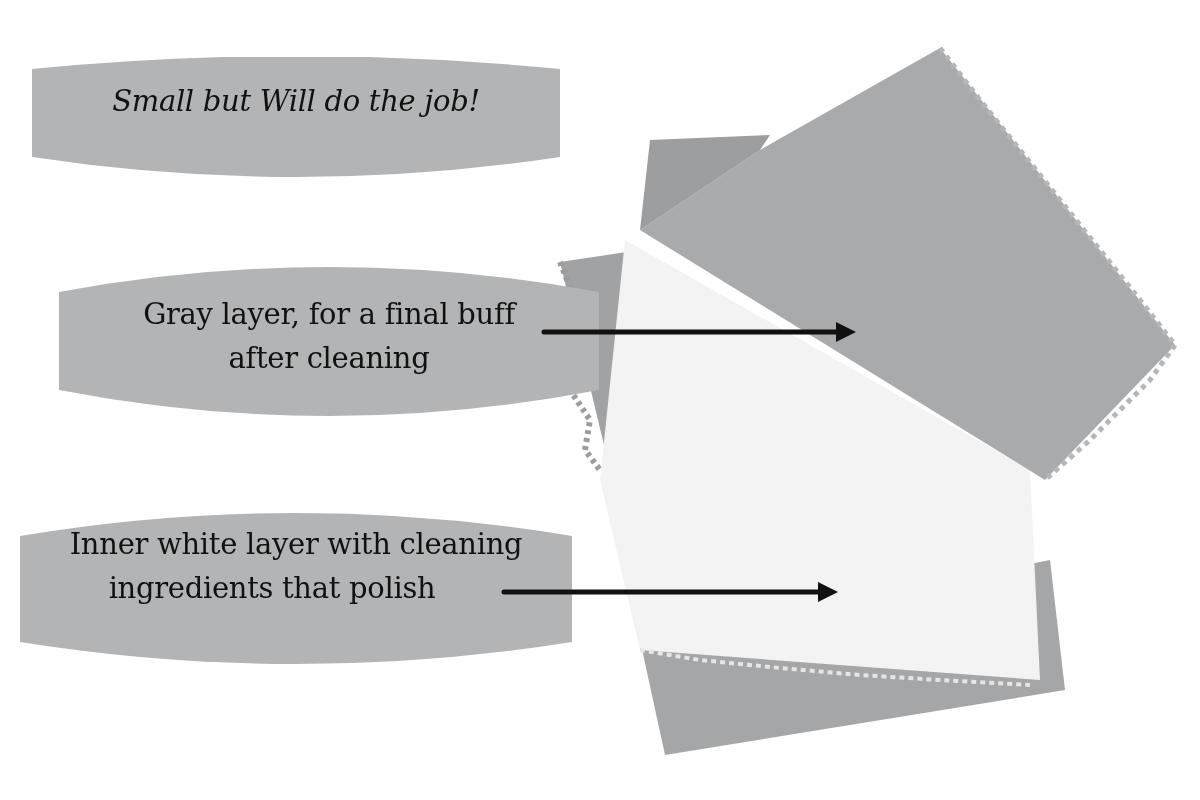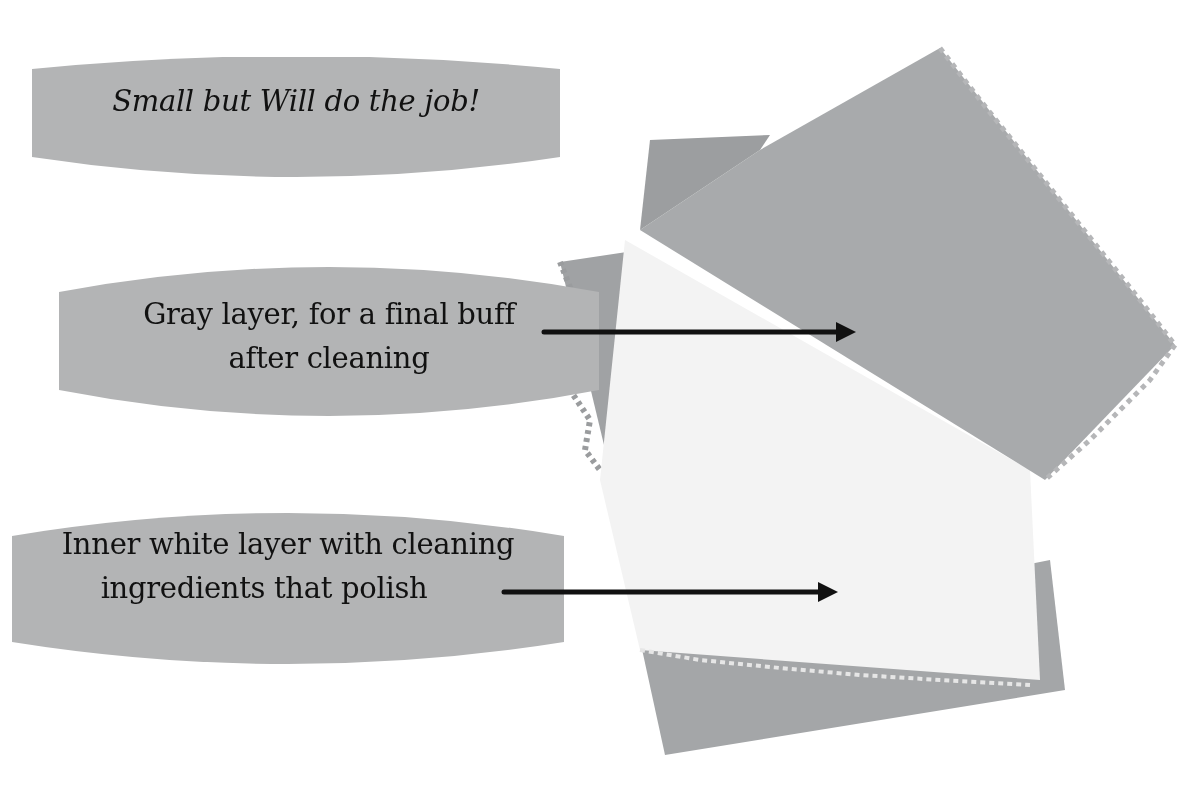--- a/index.html
+++ b/index.html
@@ -51,21 +51,21 @@
 <div class="banner" style="left:20px; top:262px; width:540px; height:160px;margin-left:39px;">
   <svg width="540" height="160" viewBox="0 0 540 160">
     <path d="M0,30 Q270,-20 540,30 L540,128 Q270,180 0,128 Z" fill="#b3b4b5"></path>
   </svg>
   <div class="banner-text" style="top:30px;">
     <div>Gray layer, for a final buff</div>
     <div>after cleaning</div>
   </div>
 </div>
 
-<div class="banner" style="left:12px; top:508px; width:552px; height:162px;">
+<div class="banner" style="left:20px; top:508px; width:552px; height:162px;">
   <svg width="552" height="162" viewBox="0 0 552 162">
     <path d="M0,28 Q276,-18 552,28 L552,134 Q276,178 0,134 Z" fill="#b3b4b5"></path>
   </svg>
   <div class="banner-text" style="top:14px;">
     <div>Inner white layer with cleaning</div>
     <div style="padding-right:48px;">ingredients that polish</div>
   </div>
 </div>
 
 <svg class="arrow" style="left:540px; top:320px;" width="320" height="24" viewBox="0 0 320 24">

